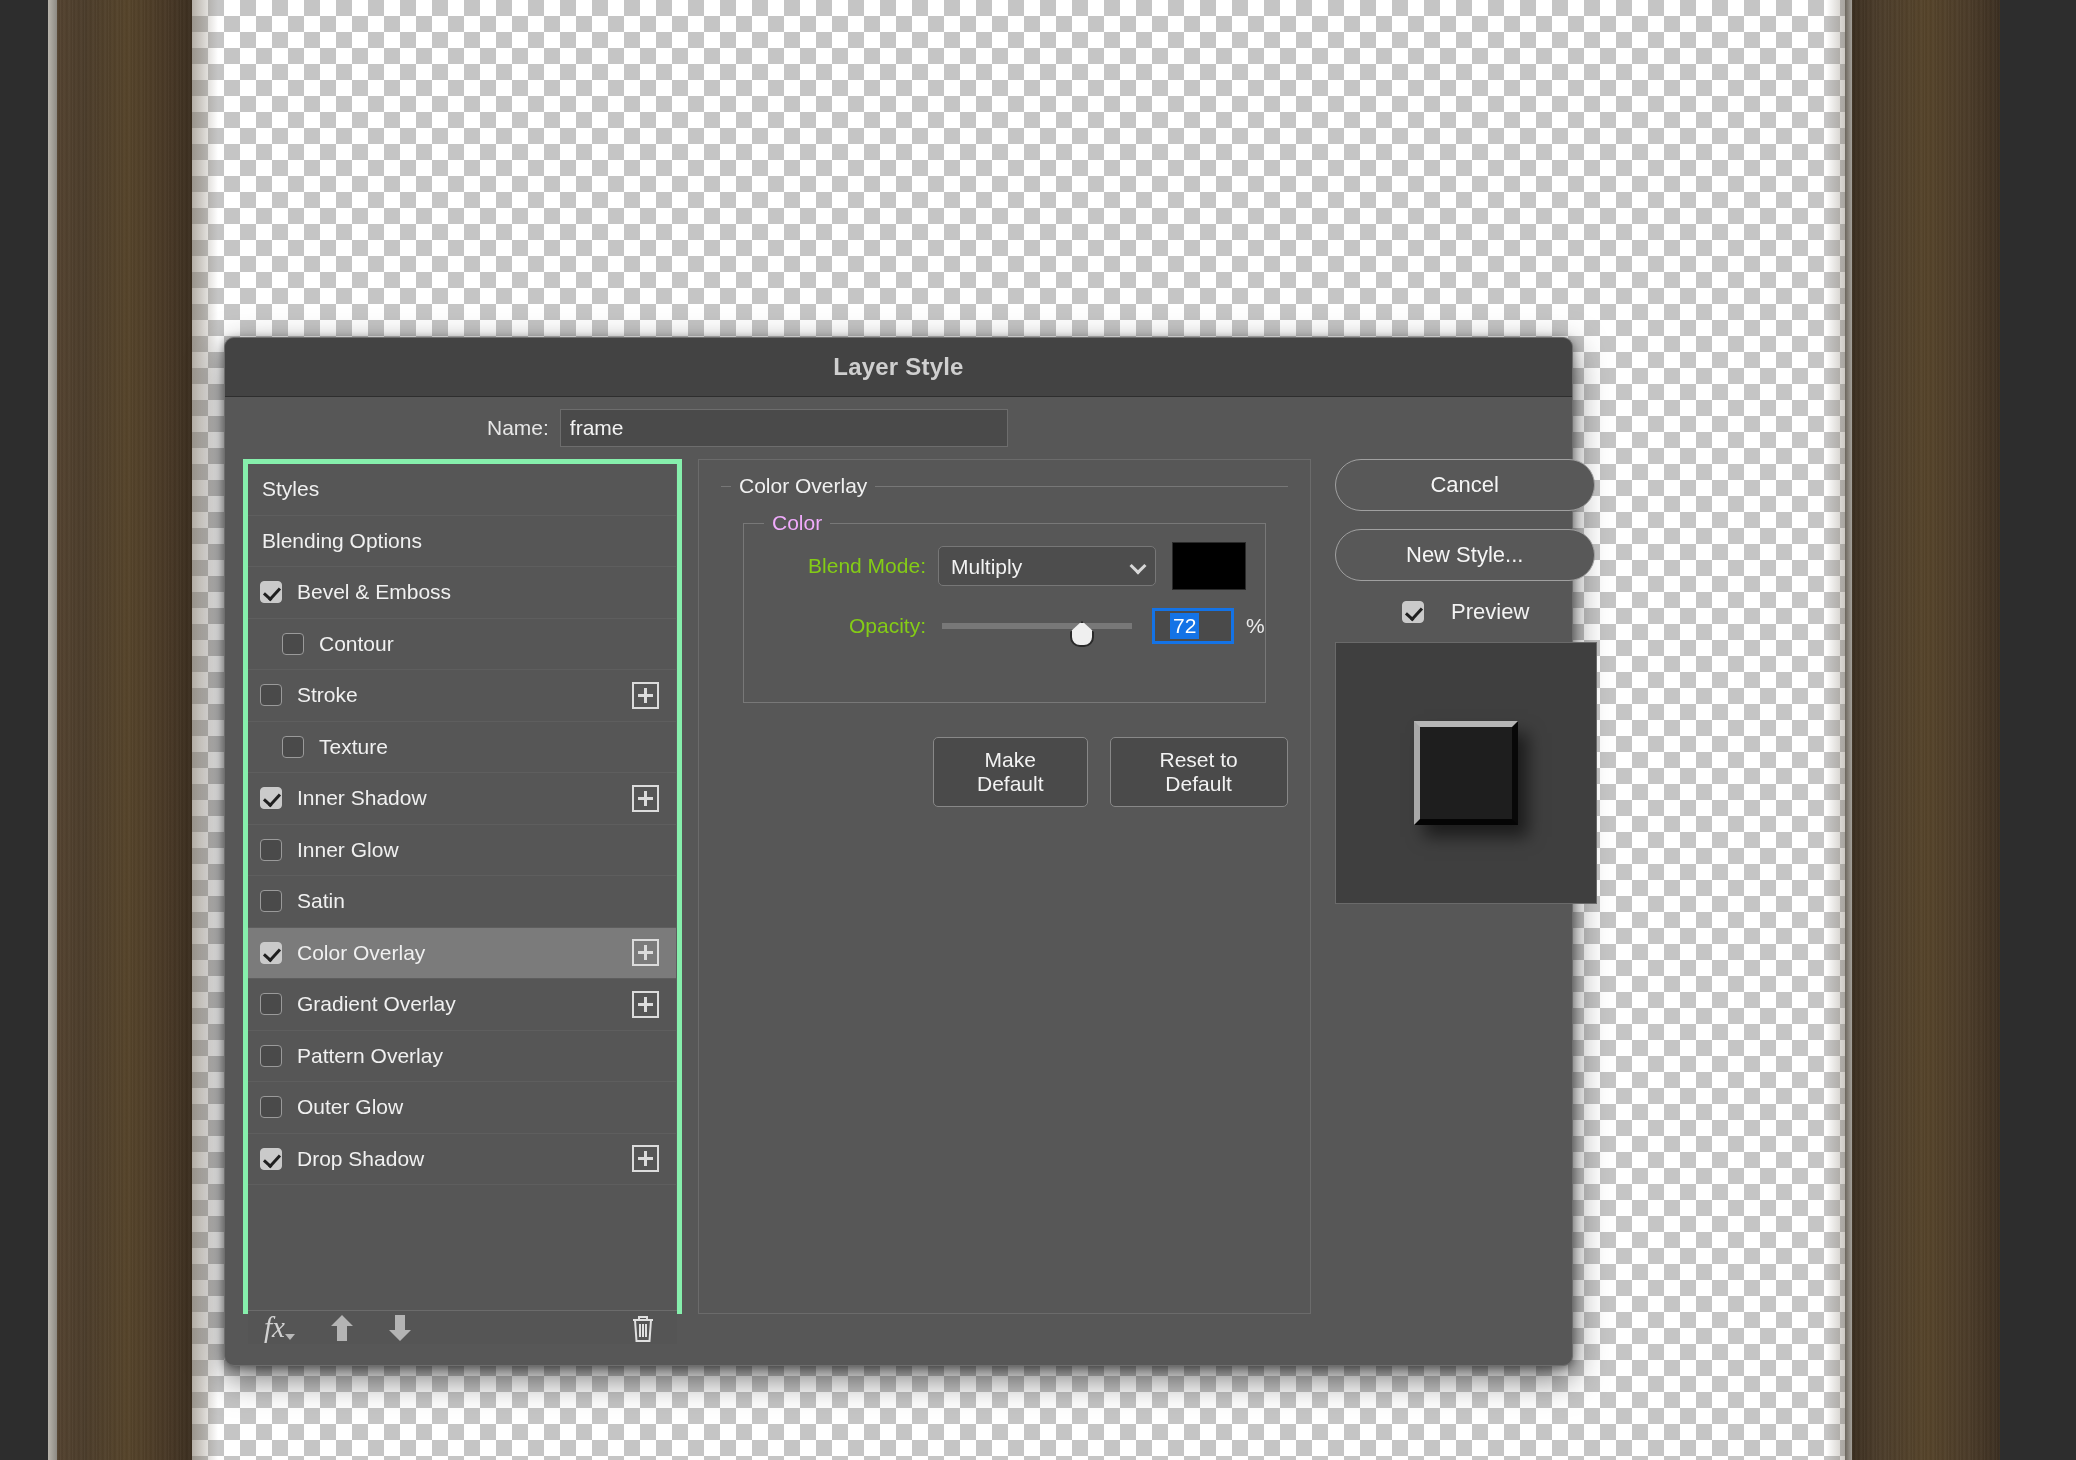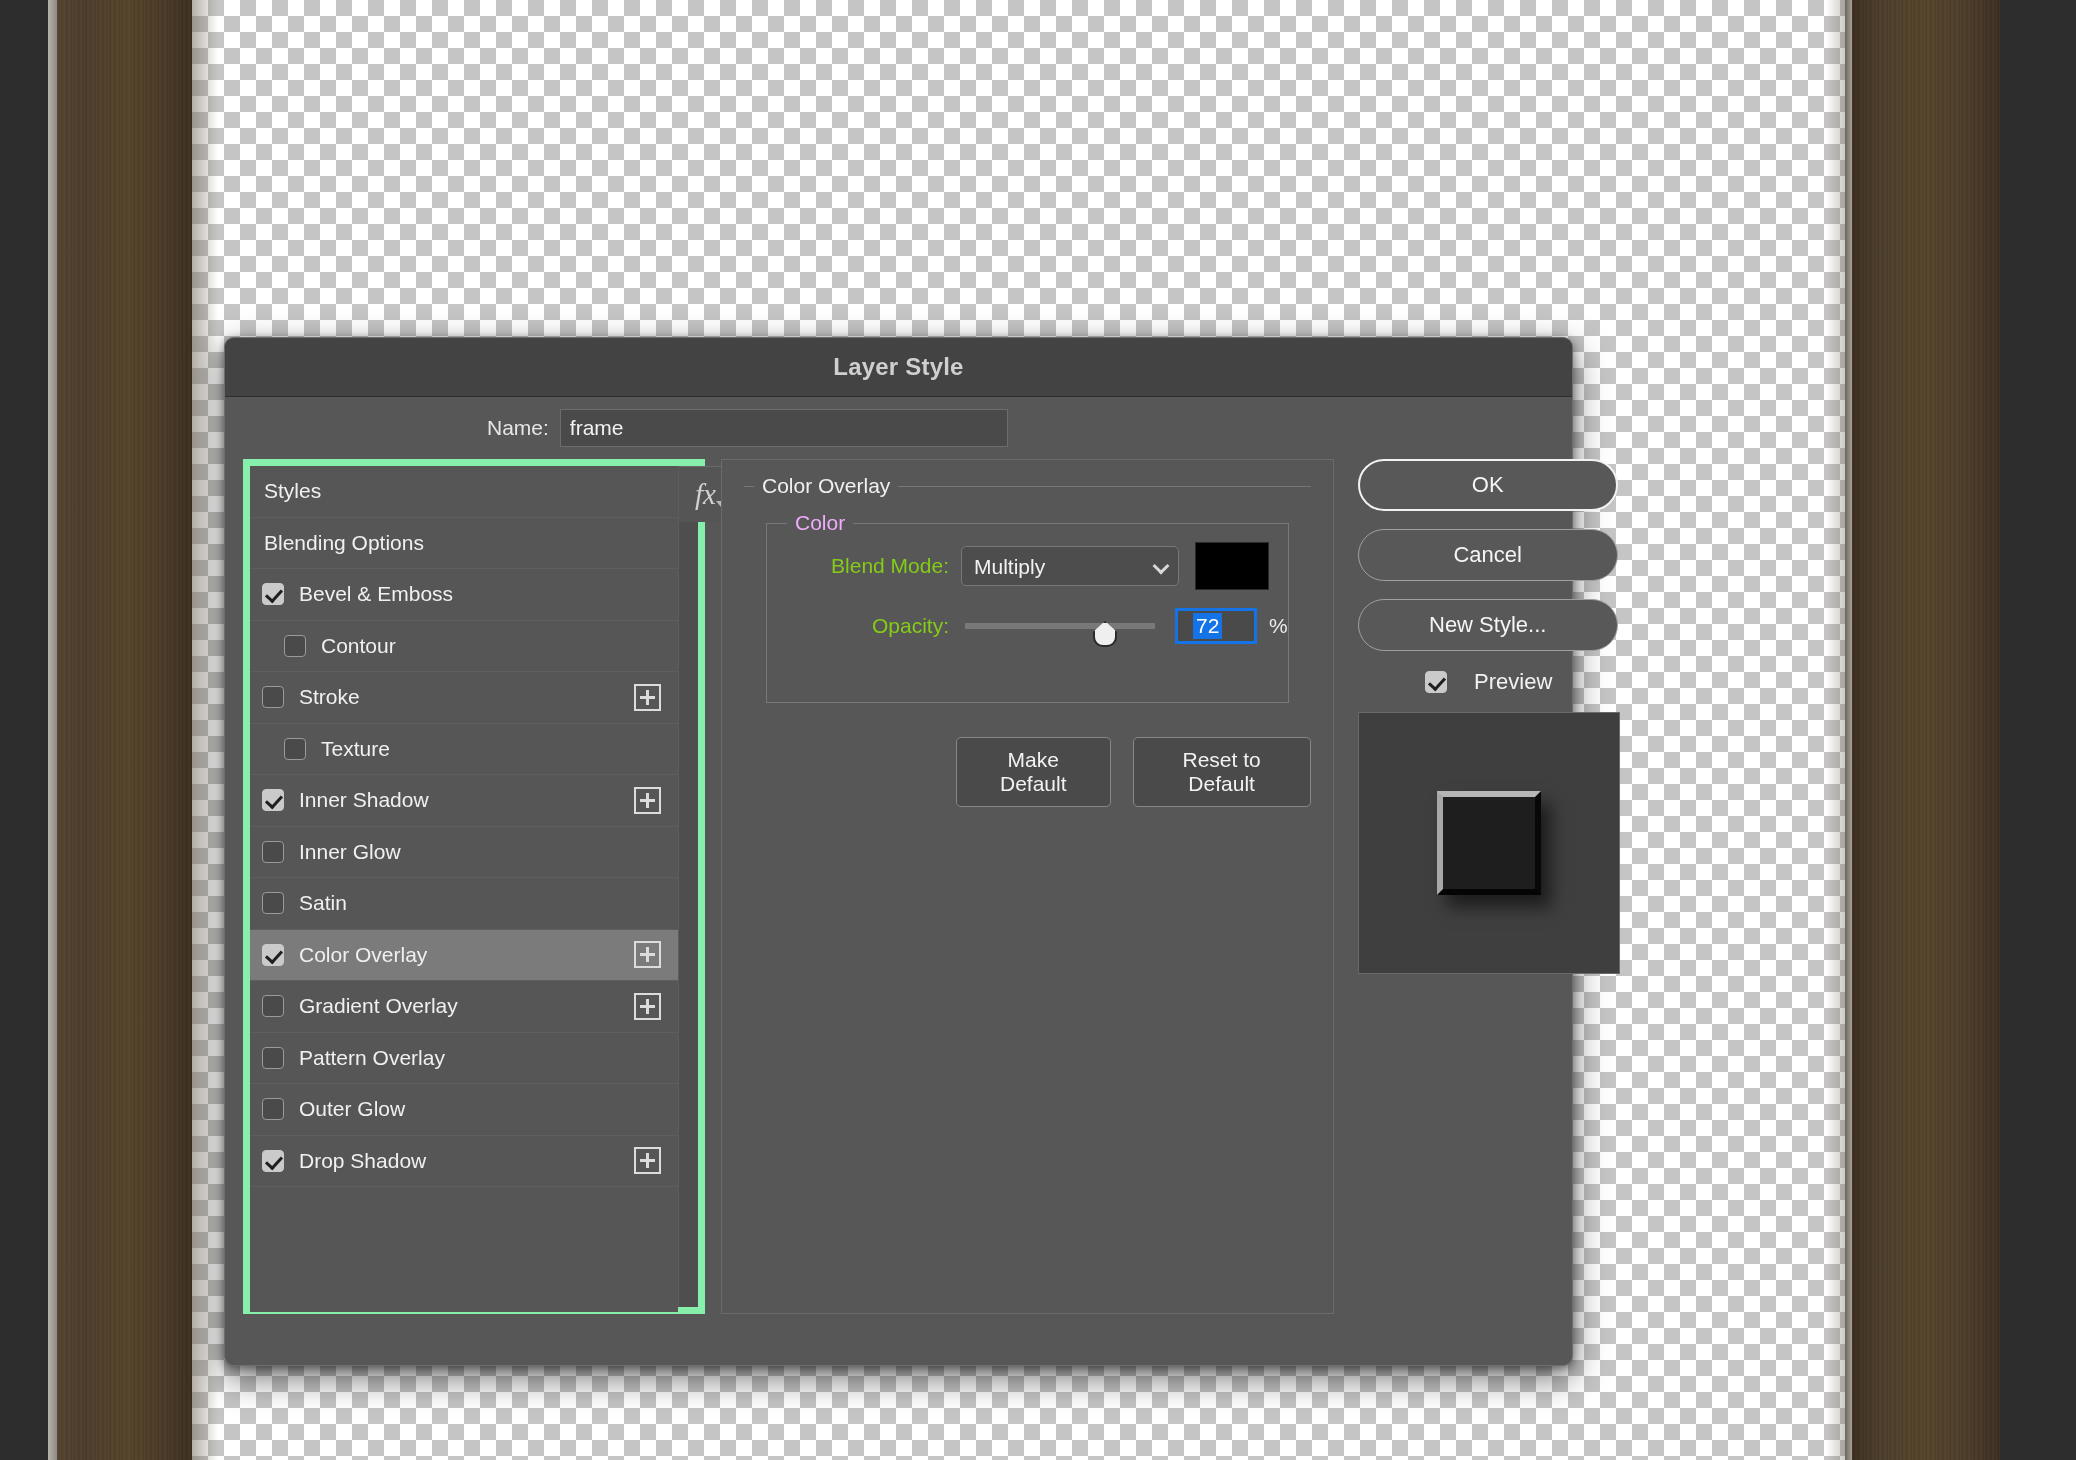--- a/index.html
+++ b/index.html
@@ -77,22 +77,22 @@
     font-size: 21px; padding: 0 9px; font-family: "Liberation Sans", sans-serif;
     outline: none;
   }
 
   
   .body { display: flex; padding: 0 13px 0 18px; }
 
   
   .list-col { width: 462px; }
   .styles-panel {
-    background: #4e4e4e; border: 7px solid #86efac;
-    height: 855px; display: flex; flex-direction: row;
+    background: #4e4e4e; border: 5px solid #86efac;
+    height: 855px; display: flex; flex-direction: column;
   }
   .list-scroll { position: relative; flex: 1; display: flex; }
   .list-items { width: 428px; }
   .scroll-track { flex: 1; background: #454545; border-left: 1px solid #5d5d5d; }
 
   .srow {
     height: 51.5px; display: flex; align-items: center;
     border-bottom: 1px solid #5e5e5e;
     padding-left: 12px; font-size: 21px; color: #f0f0f0;
     background: #565656;
@@ -386,21 +386,20 @@
             <div class="btn-row">
               <button class="ps-btn">Make Default</button>
               <button class="ps-btn">Reset to Default</button>
             </div>
           </div>
 
         </div>
       </div>
 
       <div class="action-col">
-        <button class="pill primary">OK</button>
         <button class="pill">Cancel</button>
         <button class="pill">New Style...</button>
 
         <div class="preview-row">
           <span class="cb on" id="preview-cb"></span>
           <span class="lbl">Preview</span>
         </div>
 
         <div class="thumb">
           <div class="thumb-inner"></div>

